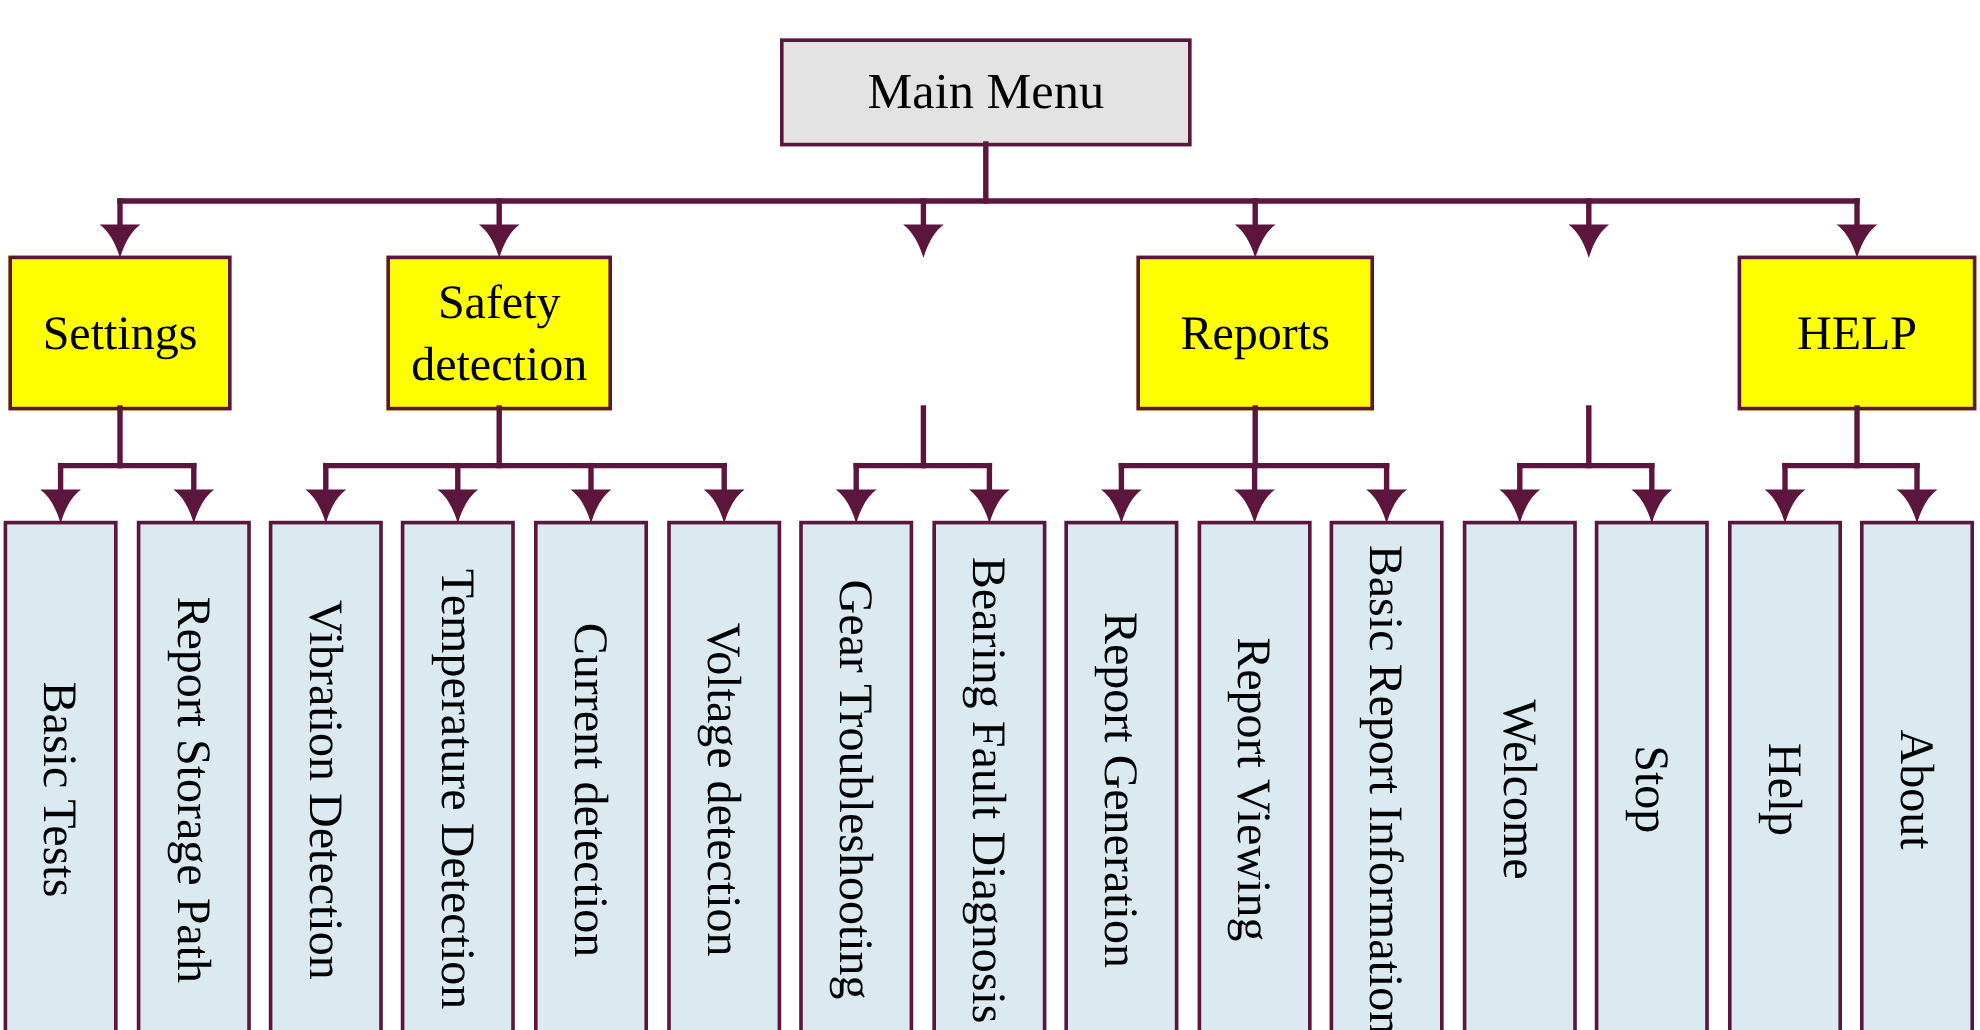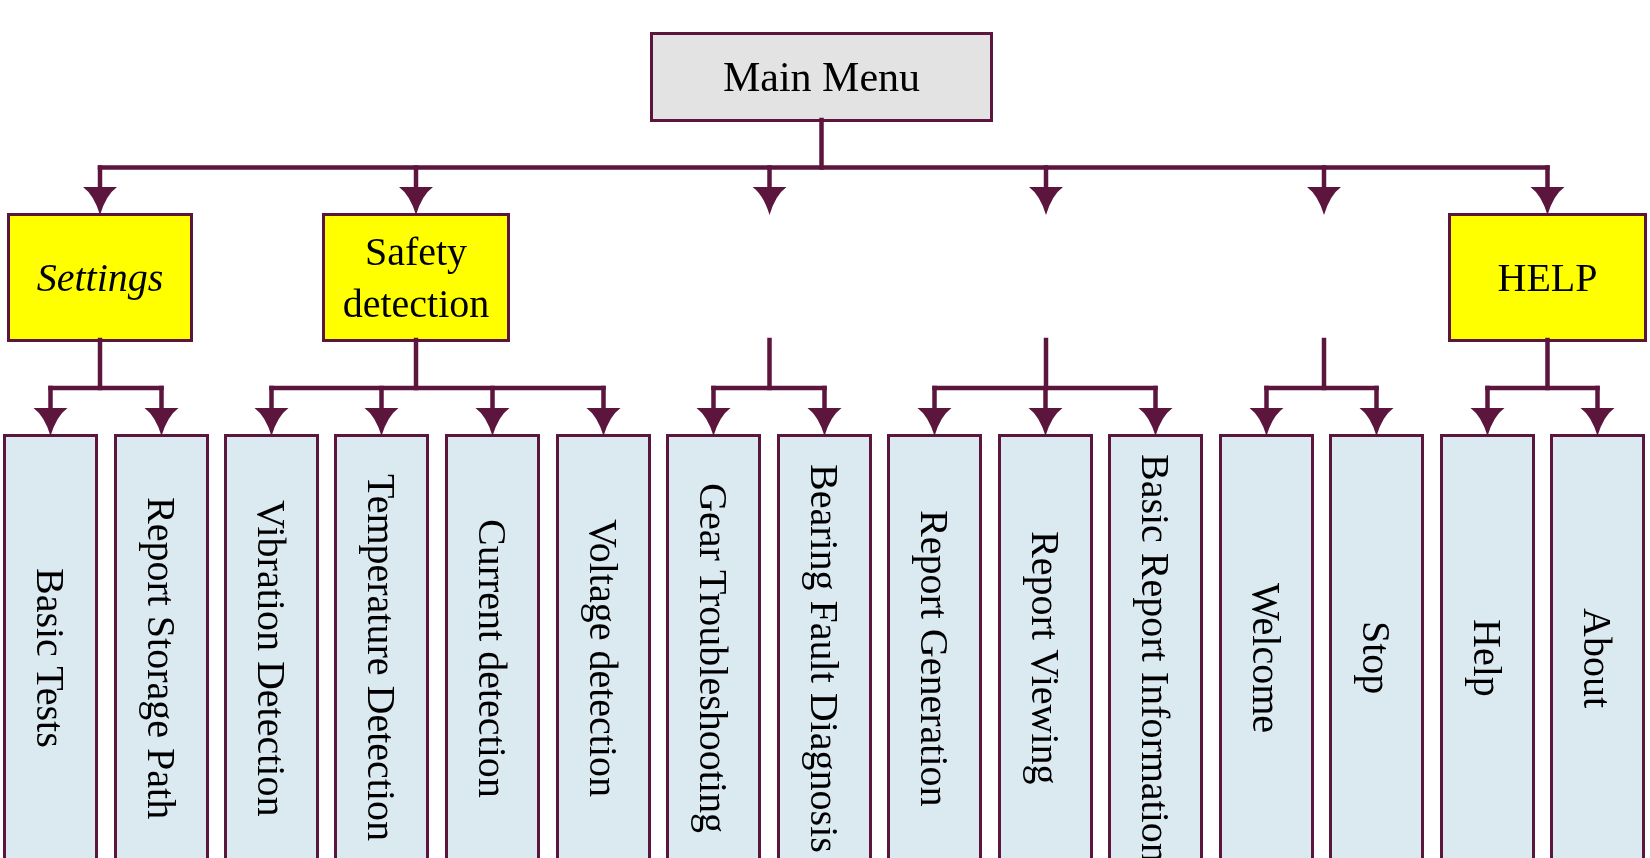--- a/index.html
+++ b/index.html
@@ -27,25 +27,28 @@
 </style>
 </head>
 <body>
 
 <div id="canvas" class="canvas">
 
   <div class="node root-node" id="root" style="left:650px;top:3px;width:343px;height:90px;">
     <span>Main Menu</span>
   </div>
 
-  <div class="node menu-node" id="g0" style="left:7px;top:184px;width:186px;height:129px;font-style:italic;">
+  <div class="node menu-node" id="g0" style="left:7px;top:184px;width:186px;height:129px;">
     <span>Settings</span>
   </div>
   <div class="node menu-node" id="g1" style="left:322px;top:184px;width:188px;height:129px;justify-content:flex-end;">
     <span>Safety detection</span>
+  </div>
+  <div class="node menu-node" id="g3" style="left:947px;top:184px;width:198px;height:129px;">
+    <span>Reports</span>
   </div>
   <div class="node menu-node" id="g5" style="left:1448px;top:184px;width:199px;height:129px;">
     <span>HELP</span>
   </div>
 
   <div class="node submenu-node" id="g0c0" style="left:3px;top:405px;width:95px;height:448px;">
     <span class="vtext">Basic Tests</span>
   </div>
   <div class="node submenu-node" id="g0c1" style="left:114px;top:405px;width:95px;height:448px;">
     <span class="vtext">Report Storage Path</span>

